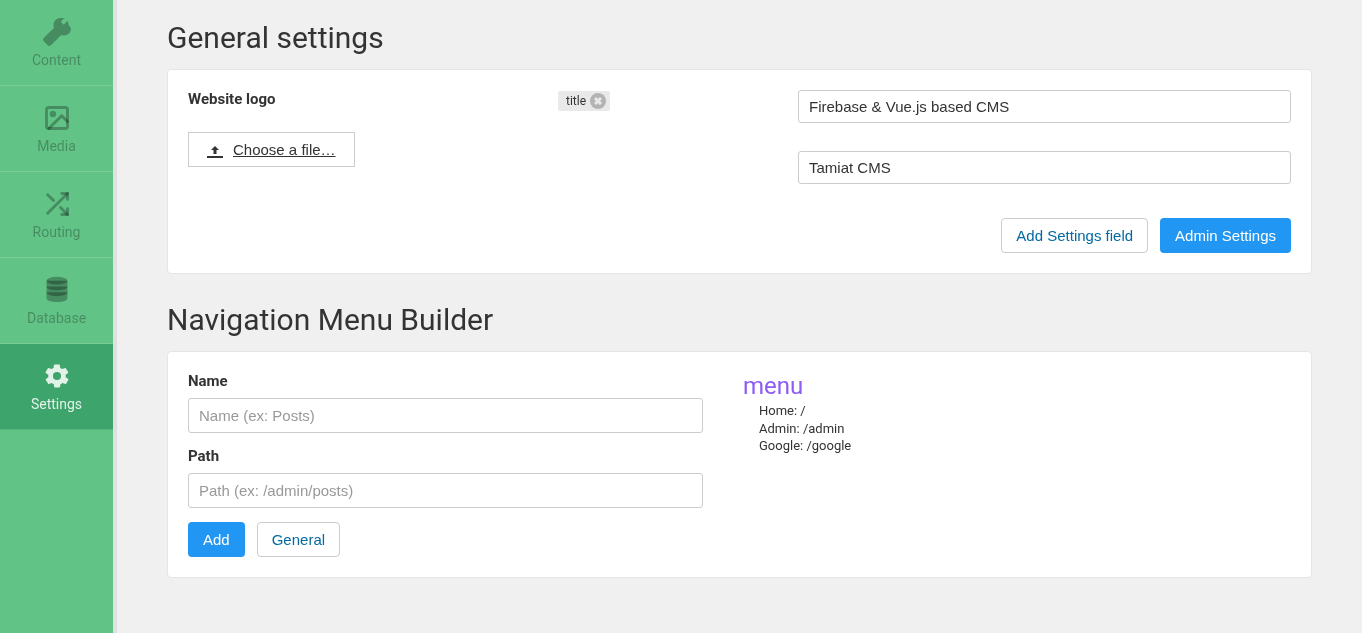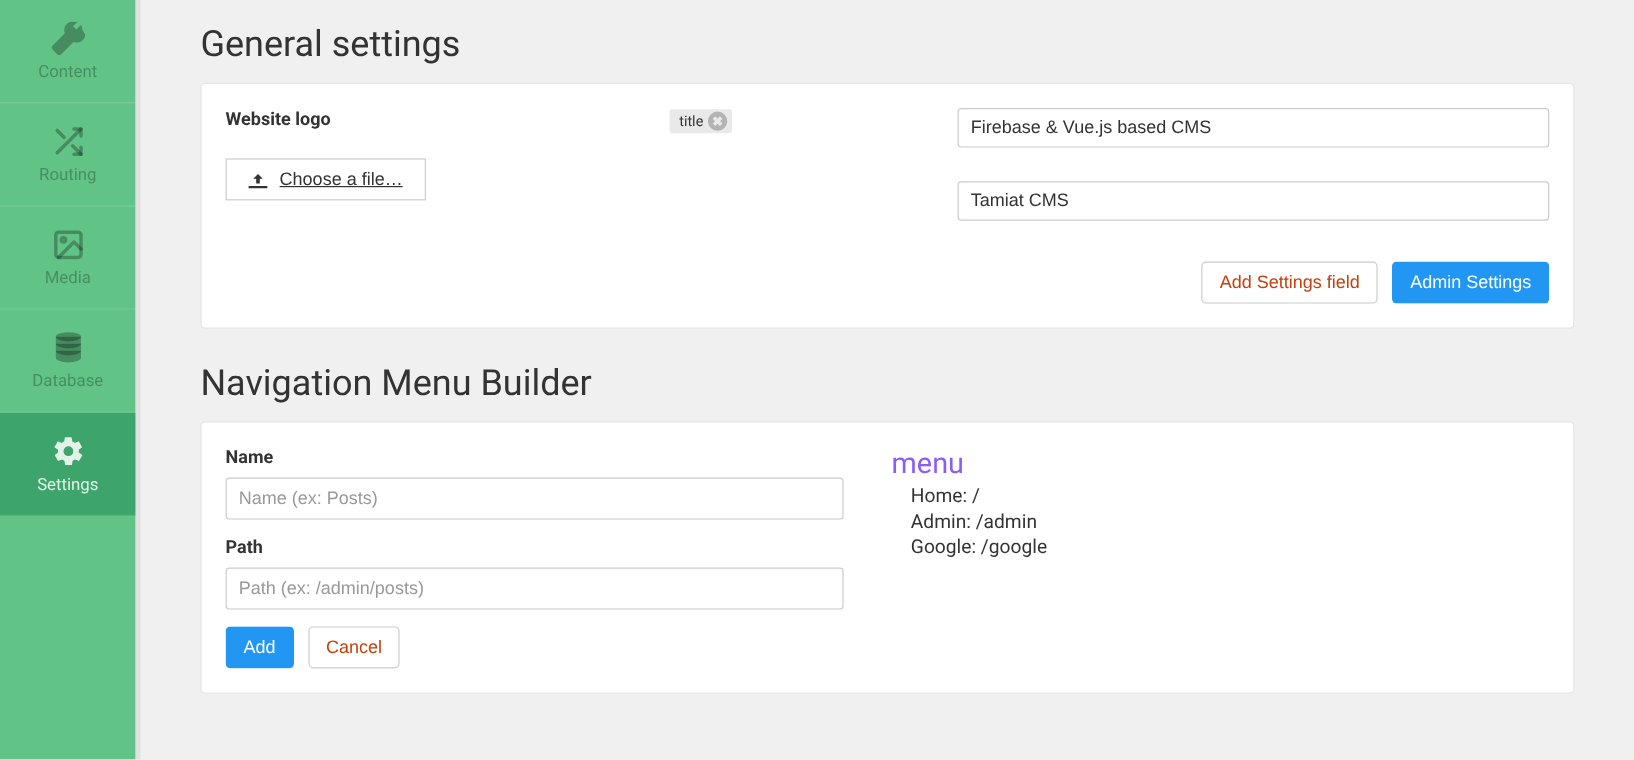--- a/index.html
+++ b/index.html
@@ -29,69 +29,69 @@
 .file-btn .icon { width: 16px; height: 12px; }
 .file-btn .icon svg { width: 100%; height: 100%; fill: #333; }
 .tag-col { width: 240px; padding-top: 0; }
 .tag { display: inline-flex; align-items: center; background: #e9e9e9; font-size: 12px; color: #333; padding: 2px 4px 2px 8px; border-radius: 2px; margin-bottom: 42px; }
 .tag-close { display: inline-flex; align-items: center; justify-content: center; width: 16px; height: 16px; background: #b3b3b3; border-radius: 50%; margin-left: 4px; cursor: pointer; }
 .tag-close svg { width: 8px; height: 8px; stroke: #e9e9e9; stroke-width: 3; fill: none; }
 .input-col { flex: 1; }
 .text-input { width: 100%; border: 1px solid #ccc; border-radius: 3px; padding: 7px 10px; font-size: 15px; color: #333; margin-bottom: 28px; }
 .actions { display: flex; justify-content: flex-end; gap: 12px; margin-top: 6px; }
 .btn { border-radius: 4px; padding: 8px 14px; font-size: 15px; cursor: pointer; border: 1px solid transparent; }
-.btn-default { background: #fff; border-color: #ccc; color: #c2410c; }
+.btn-default { background: #fff; border-color: #ccc; color: #0369a1; }
 .btn-primary { background: #2196f3; color: #fff; }
 
 .nav-panel { display: flex; }
 .nav-form { width: 535px; padding-right: 20px; }
 .nav-form .flabel { font-weight: bold; font-size: 15px; margin-bottom: 8px; display: block; }
 .nav-input { width: 100%; border: 1px solid #ccc; border-radius: 3px; padding: 8px 10px; font-size: 15px; color: #333; margin-bottom: 14px; }
 .nav-input::placeholder { color: #999; }
 .nav-actions { display: flex; gap: 12px; }
 .nav-menu { flex: 1; padding-left: 20px; }
 .nav-menu-title { font-size: 24px; font-weight: 400; color: #8b5cf6; }
 .nav-menu ul { list-style: none; margin-left: 16px; margin-top: 2px; }
-.nav-menu li { font-size: 16px; color: #333; line-height: 1.35; }
+.nav-menu li { font-size: 13px; color: #333; line-height: 1.35; }
 </style>
 </head>
 <body>
 
 <div class="app">
 
   <div class="sidebar">
     <div class="sidebar-item">
       <span class="icon fill">
         <svg viewBox="0 0 24 24">
             <path d="M22 6c0-1.3-.4-2.5-1.1-3.5l-3.2 3.2-2.4-2.4 3.2-3.2C17.5.4 16.3 0 15 0c-3.3 0-6 2.7-6 6 0 .8.2 1.6.5 2.3L.6 17.2c-.8.8-.8 2 0 2.8l3.4 3.4c.8.8 2 .8 2.8 0l8.9-8.9c.7.3 1.5.5 2.3.5 3.3 0 6-2.7 6-6z"></path>
           </svg>
       </span>
       <span>Content</span>
     </div>
     <div class="sidebar-item">
       <span class="icon stroke">
         <svg viewBox="0 0 24 24" stroke-width="2.5" stroke-linecap="round" stroke-linejoin="round">
+            <rect x="3" y="3" width="18" height="18" rx="2"></rect>
+            <circle cx="8.5" cy="8.5" r="1.5"></circle>
+            <polyline points="21 15 16 10 5 21"></polyline>
+          </svg>
+      </span>
+      <span>Media</span>
+    </div>
+    <div class="sidebar-item">
+      <span class="icon stroke">
+        <svg viewBox="0 0 24 24" stroke-width="2.5" stroke-linecap="round" stroke-linejoin="round">
             <polyline points="16 3 21 3 21 8"></polyline>
             <line x1="4" y1="20" x2="21" y2="3"></line>
             <polyline points="21 16 21 21 16 21"></polyline>
             <line x1="15" y1="15" x2="21" y2="21"></line>
             <line x1="4" y1="4" x2="9" y2="9"></line>
           </svg>
       </span>
       <span>Routing</span>
-    </div>
-    <div class="sidebar-item">
-      <span class="icon stroke">
-        <svg viewBox="0 0 24 24" stroke-width="2.5" stroke-linecap="round" stroke-linejoin="round">
-            <rect x="3" y="3" width="18" height="18" rx="2"></rect>
-            <circle cx="8.5" cy="8.5" r="1.5"></circle>
-            <polyline points="21 15 16 10 5 21"></polyline>
-          </svg>
-      </span>
-      <span>Media</span>
     </div>
     <div class="sidebar-item">
       <span class="icon fill">
         <svg viewBox="0 0 24 24">
             <ellipse cx="12" cy="4" rx="9" ry="3.3"></ellipse>
             <path d="M3 4v5c0 1.8 4 3.3 9 3.3s9-1.5 9-3.3V4"></path>
             <path d="M3 9v5c0 1.8 4 3.3 9 3.3s9-1.5 9-3.3V9"></path>
             <path d="M3 14v5c0 1.8 4 3.3 9 3.3s9-1.5 9-3.3v-5"></path>
           </svg>
       </span>
@@ -152,21 +152,21 @@
     <h1>Navigation Menu Builder</h1>
 
     <div class="panel nav-panel">
       <div class="nav-form">
         <label class="flabel">Name</label>
         <input class="nav-input" placeholder="Name (ex: Posts)" style="">
         <label class="flabel">Path</label>
         <input class="nav-input" placeholder="Path (ex: /admin/posts)" style="">
         <div class="nav-actions">
           <button class="btn btn-primary">Add</button>
-          <button class="btn btn-default">Cancel</button>
+          <button class="btn btn-default">General</button>
         </div>
       </div>
       <div class="nav-menu">
         <div class="nav-menu-title">menu</div>
         <ul>
           <li><span>Home</span>: <span>/</span></li>
           <li><span>Admin</span>: <span>/admin</span></li>
           <li><span>Google</span>: <span>/google</span></li>
         </ul>
       </div>

